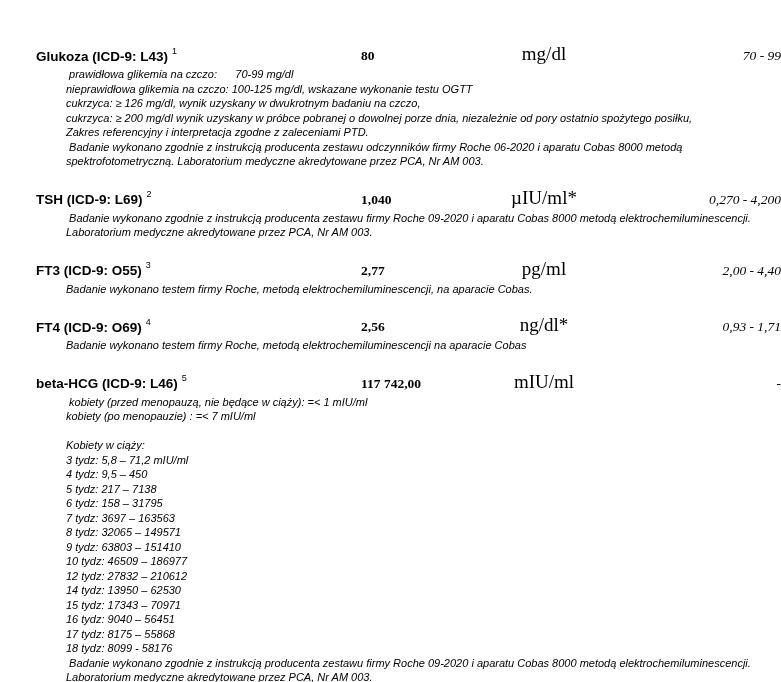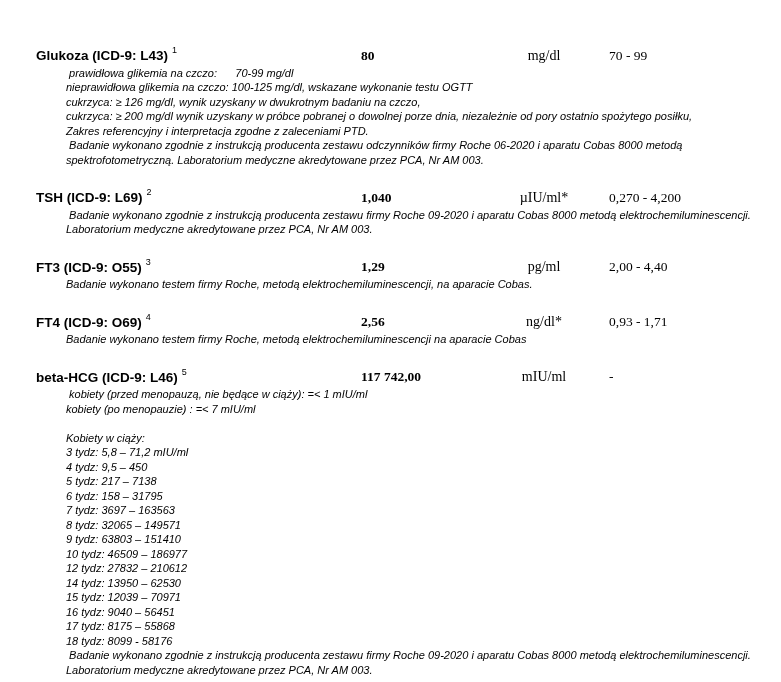--- a/index.html
+++ b/index.html
@@ -46,29 +46,30 @@
   }
   .c-value {
     font-family: "Liberation Serif", serif;
     font-weight: bold;
     font-size: 13.5px;
     text-align: left;
     white-space: nowrap;
   }
   .c-unit {
     font-family: "Liberation Serif", serif;
-    font-size: 14px;
+    font-size: 19px;
     text-align: center;
     white-space: nowrap;
   }
   .c-range {
     font-family: "Liberation Serif", serif;
     font-size: 13.5px;
-    text-align: left;
+    text-align: right;
     white-space: nowrap;
+    font-style: italic;
   }
   .notes {
     margin-top: 2px;
     padding-left: 30px;
     font-style: italic;
     font-size: 11px;
     line-height: 14.5px;
   }
   .note-line {
     white-space: pre;
@@ -106,21 +107,21 @@
     </div>
     <div class="notes">
         <div class="note-line"> Badanie wykonano zgodnie z instrukcją producenta zestawu firmy Roche 09-2020 i aparatu Cobas 8000 metodą elektrochemiluminescencji.</div>
         <div class="note-line">Laboratorium medyczne akredytowane przez PCA, Nr AM 003.</div>
       </div>
   </div>
 
   <div class="test-section">
     <div class="test-row">
       <div class="c-name"><span>FT3 (ICD-9: O55)</span><sup>3</sup></div>
-      <div class="c-value">1,29</div>
+      <div class="c-value">2,77</div>
       <div class="c-unit">pg/ml</div>
       <div class="c-range">2,00 - 4,40</div>
     </div>
     <div class="notes">
         <div class="note-line">Badanie wykonano testem firmy Roche, metodą elektrochemiluminescencji, na aparacie Cobas.</div>
       </div>
   </div>
 
   <div class="test-section">
     <div class="test-row">
@@ -149,21 +150,21 @@
         <div class="note-line">3 tydz: 5,8 – 71,2 mIU/ml</div>
         <div class="note-line">4 tydz: 9,5 – 450</div>
         <div class="note-line">5 tydz: 217 – 7138</div>
         <div class="note-line">6 tydz: 158 – 31795</div>
         <div class="note-line">7 tydz: 3697 – 163563</div>
         <div class="note-line">8 tydz: 32065 – 149571</div>
         <div class="note-line">9 tydz: 63803 – 151410</div>
         <div class="note-line">10 tydz: 46509 – 186977</div>
         <div class="note-line">12 tydz: 27832 – 210612</div>
         <div class="note-line">14 tydz: 13950 – 62530</div>
-        <div class="note-line">15 tydz: 12039 – 70971</div>
+        <div class="note-line">15 tydz: 17343 – 70971</div>
         <div class="note-line">16 tydz: 9040 – 56451</div>
         <div class="note-line">17 tydz: 8175 – 55868</div>
         <div class="note-line">18 tydz: 8099 - 58176</div>
         <div class="note-line"> Badanie wykonano zgodnie z instrukcją producenta zestawu firmy Roche 09-2020 i aparatu Cobas 8000 metodą elektrochemiluminescencji.</div>
         <div class="note-line">Laboratorium medyczne akredytowane przez PCA, Nr AM 003.</div>
       </div>
   </div>
 </div>
 
 </body></html>

